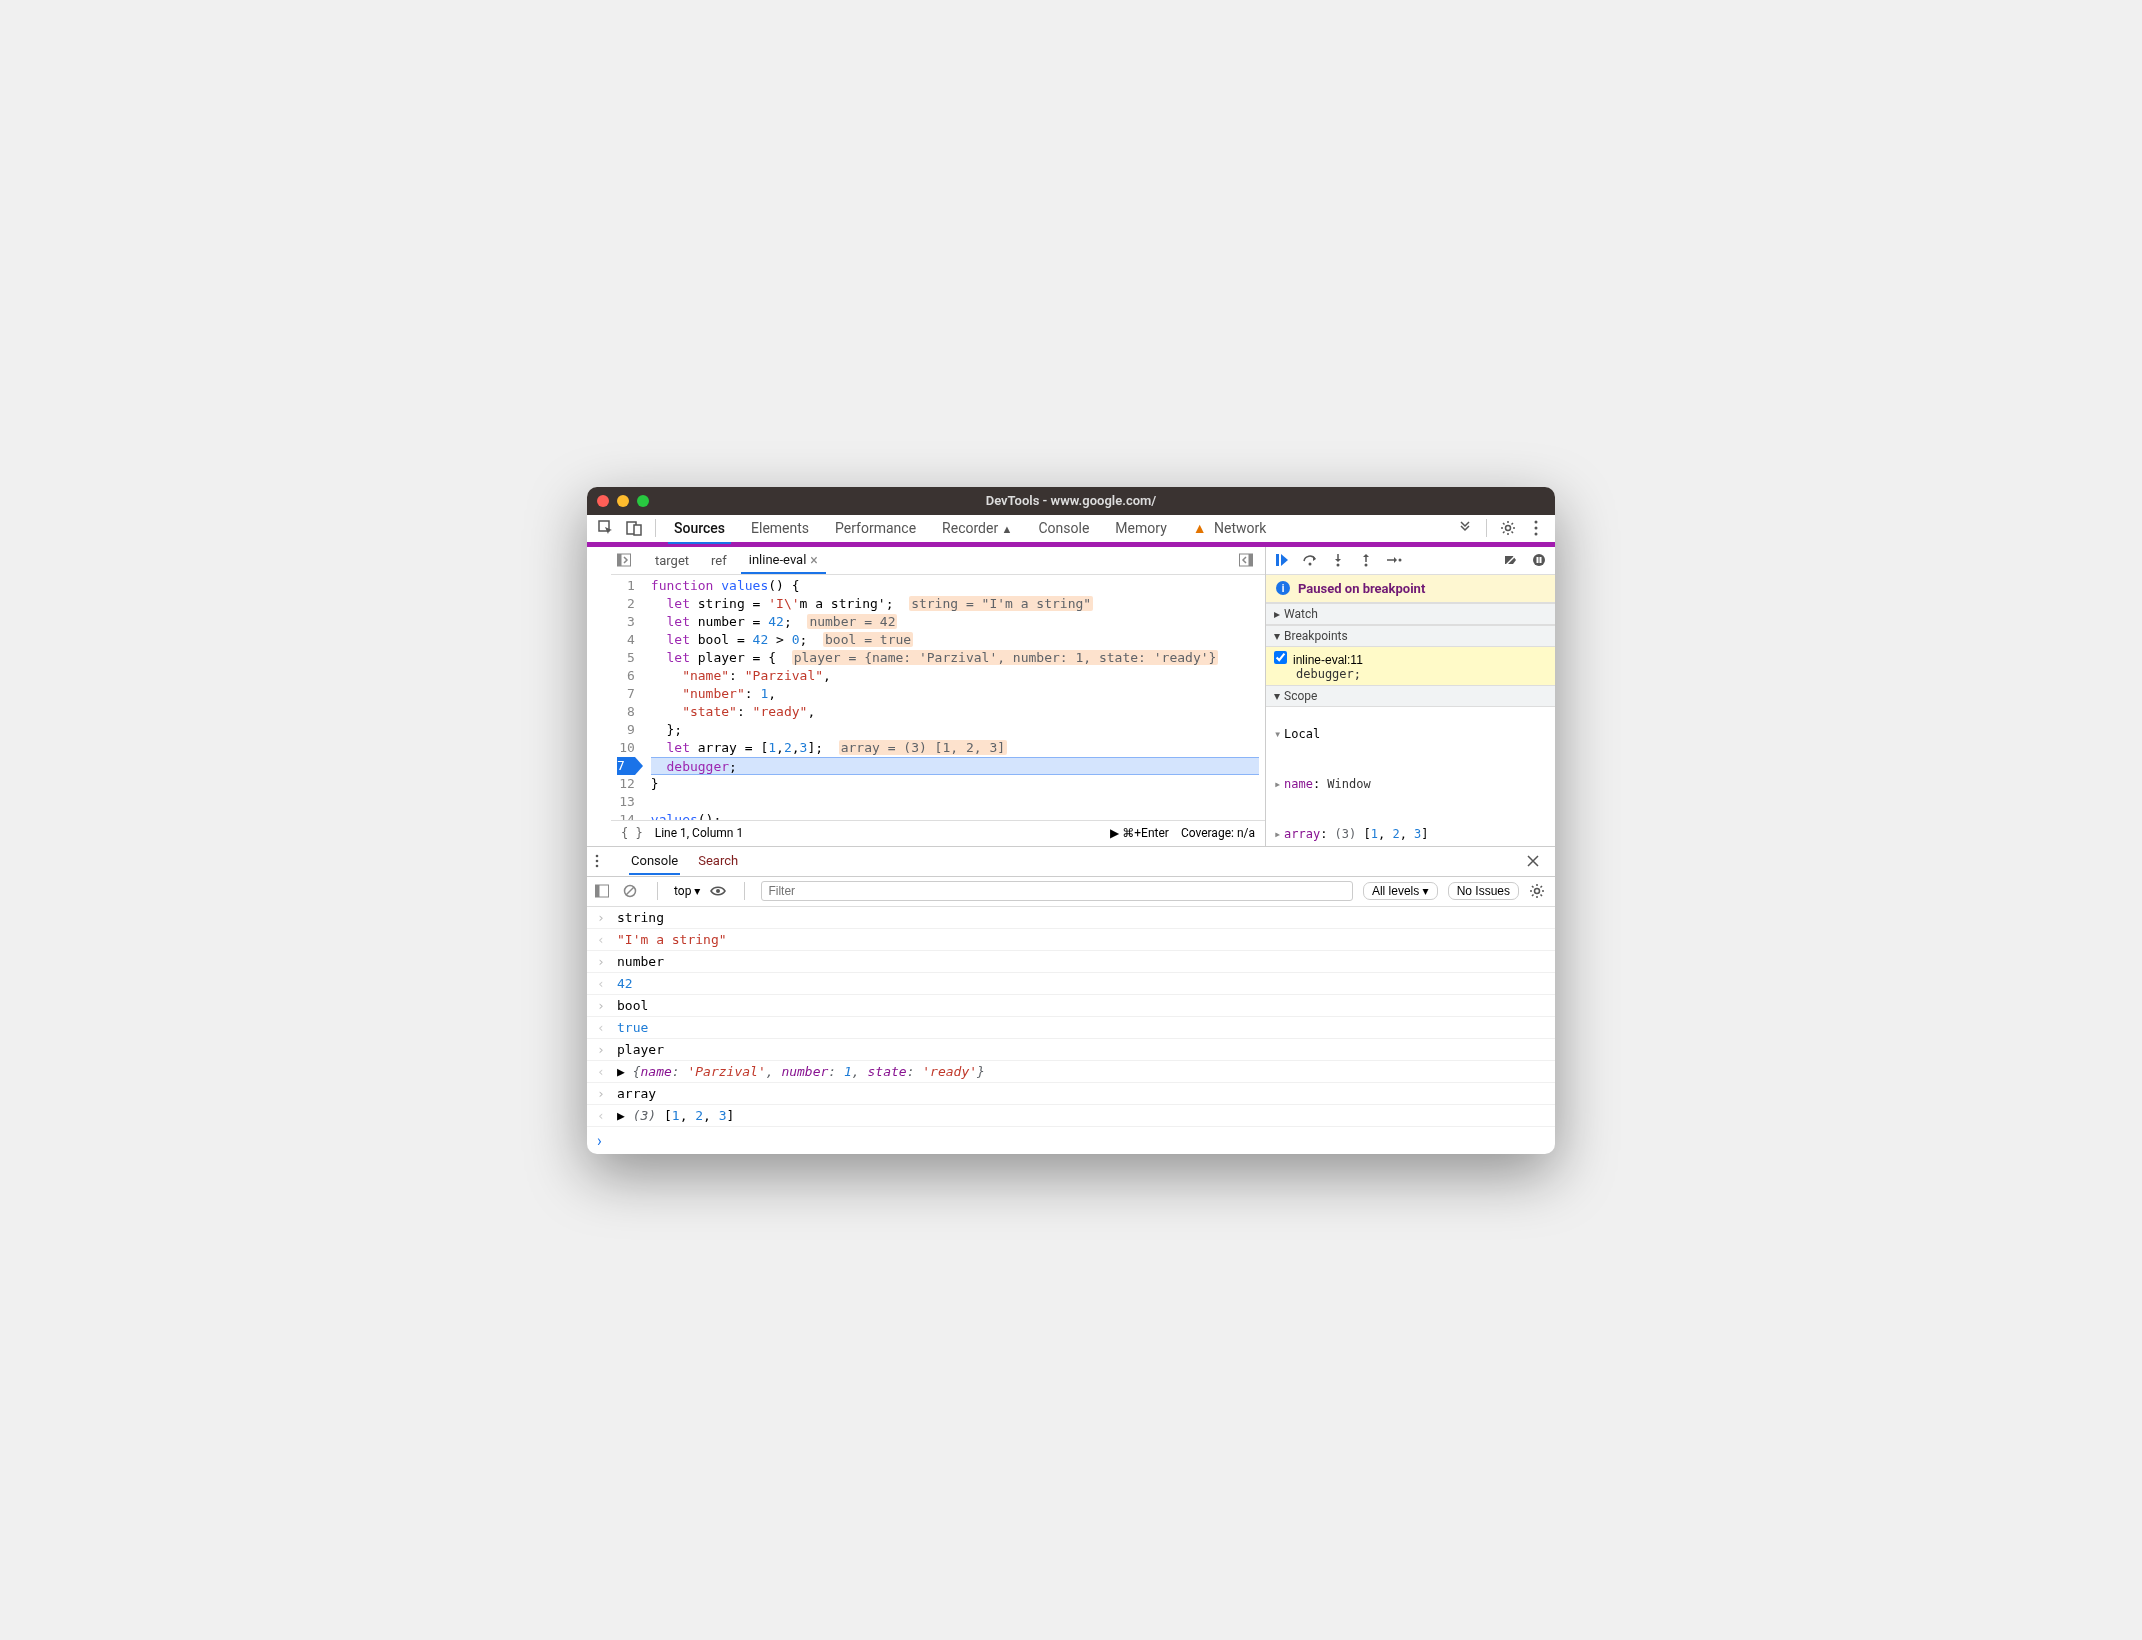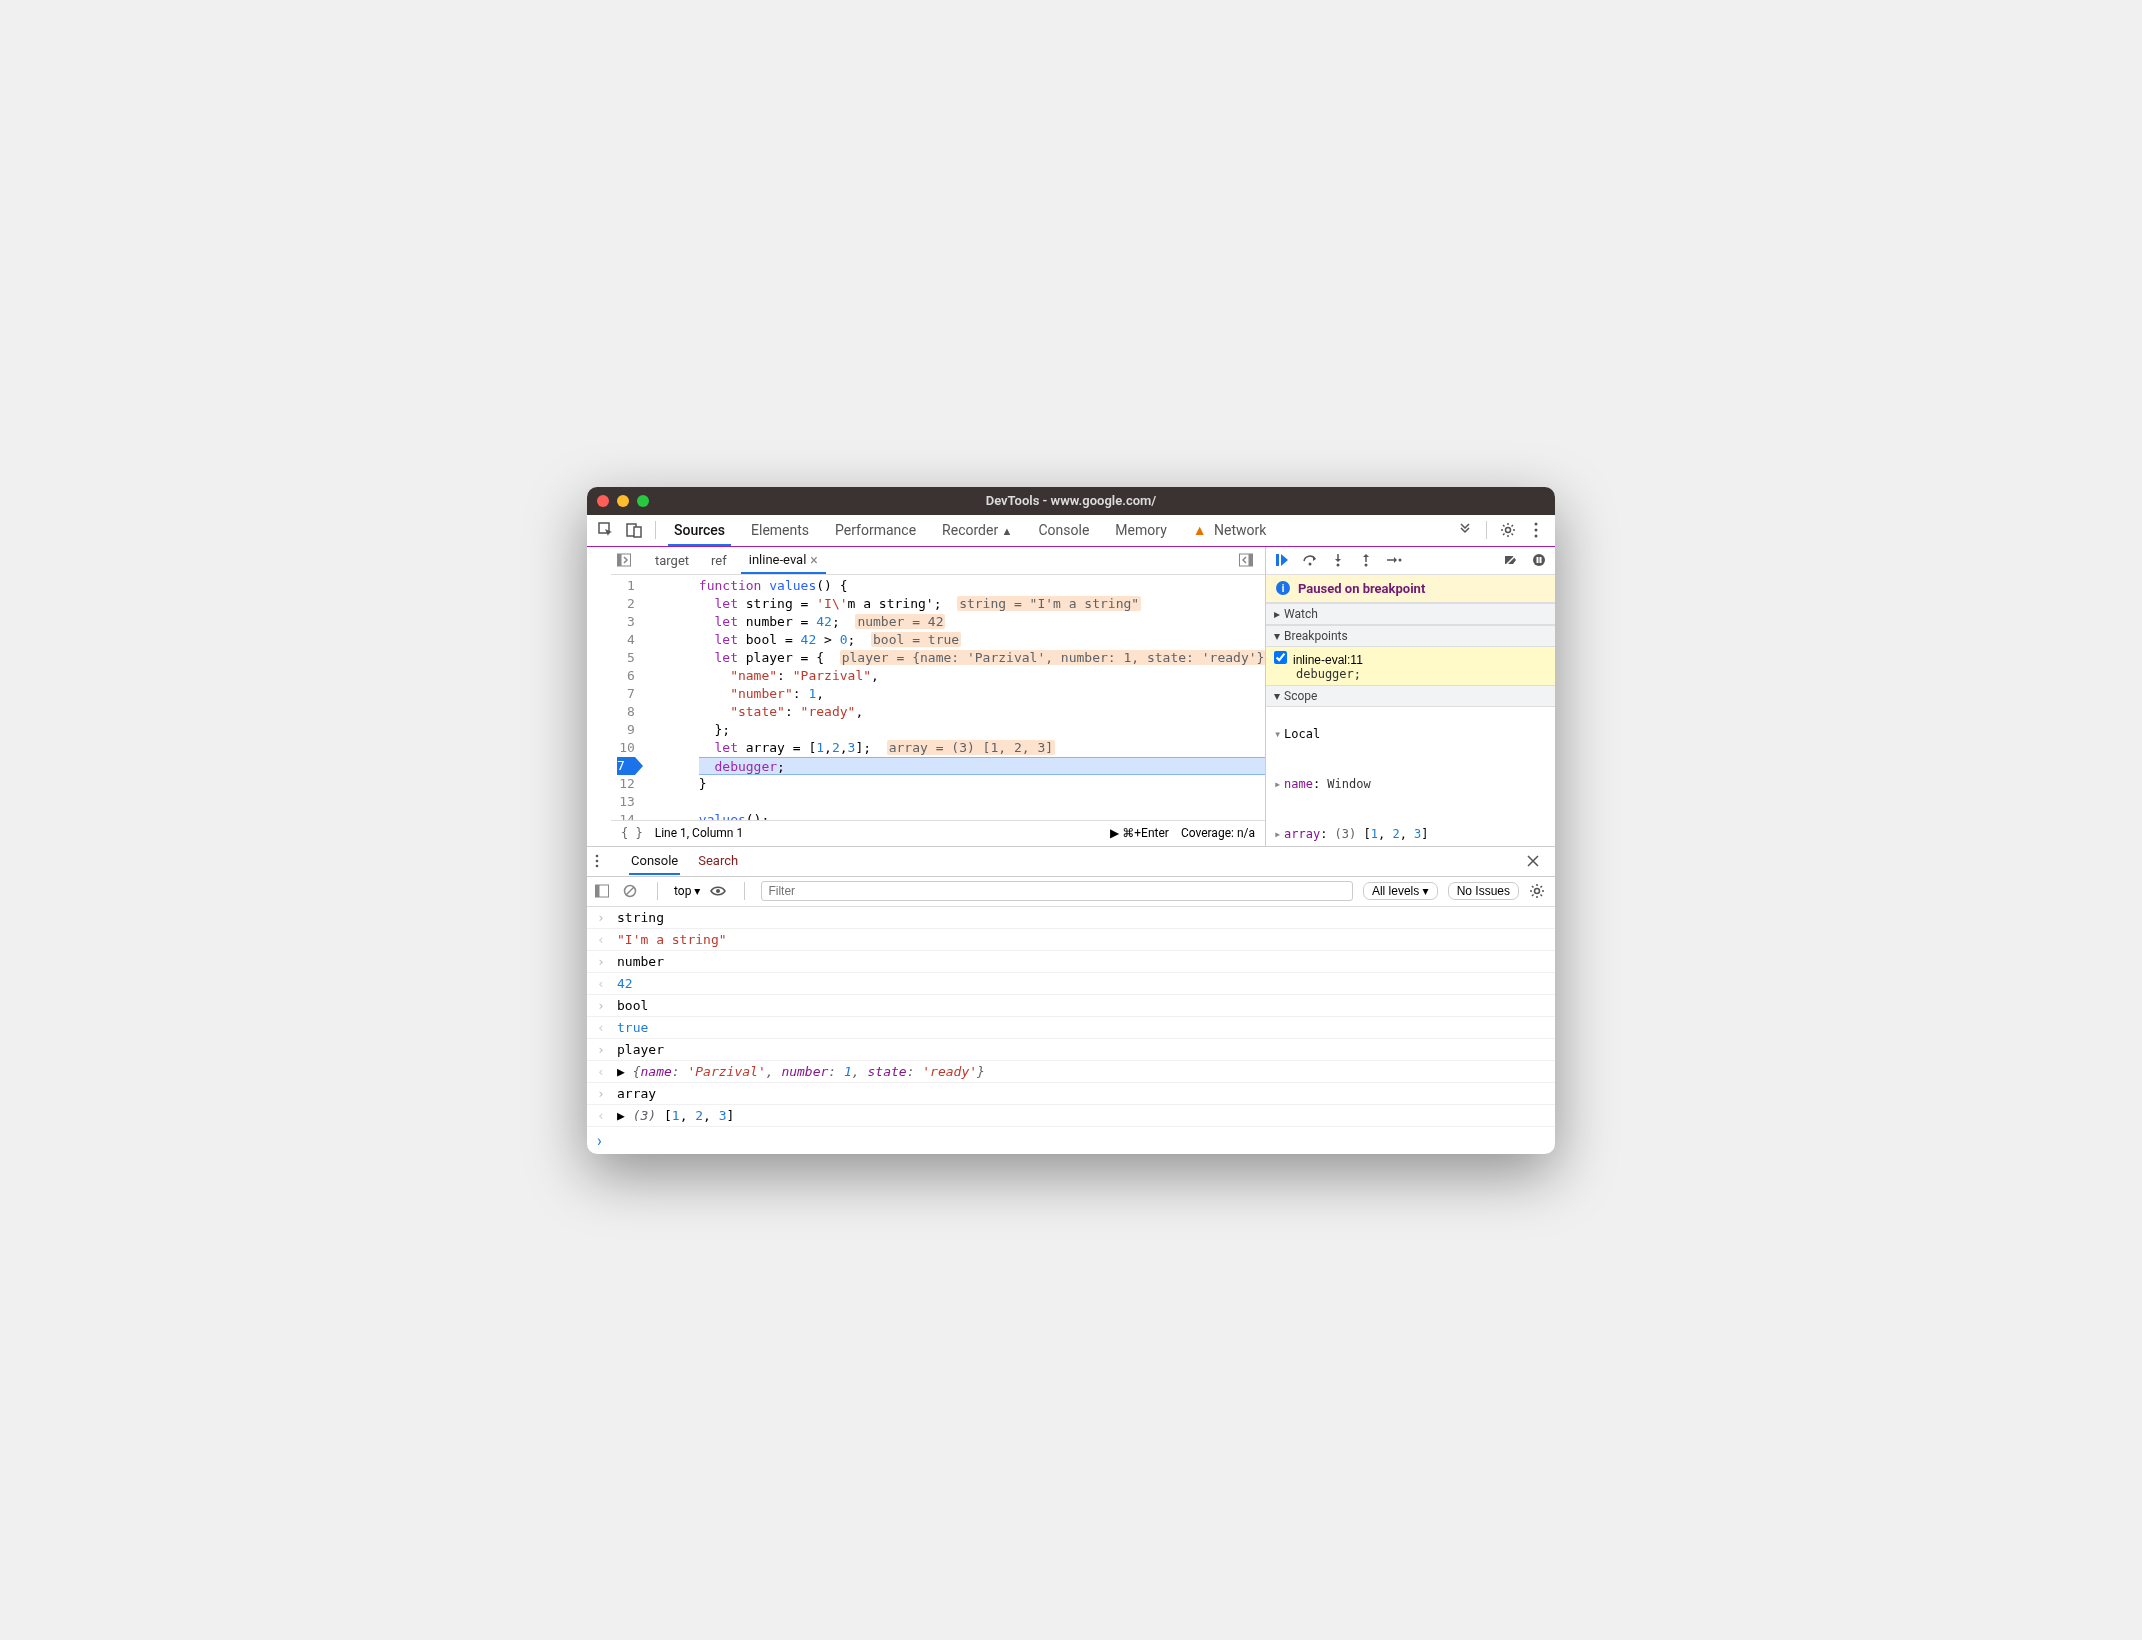--- a/index.html
+++ b/index.html
@@ -27,21 +27,21 @@
     padding: 0 10px;
     position: relative;
   }
   .traffic { display: flex; gap: 8px; }
   .dot { width: 12px; height: 12px; border-radius: 50%; }
   .dot.red { background: #ff5f57; }
   .dot.yellow { background: #febc2e; }
   .dot.green { background: #28c840; }
   .title { position: absolute; left:0; right:0; text-align:center; color:#ddd; font-size:13px; font-weight:600; pointer-events:none;}
   .toolbar {
-    display:flex; align-items:center; height:32px; border-bottom:1px solid #a21caf;
+    display:flex; align-items:center; height:32px; border-bottom:5px solid #a21caf;
     font-size:14px; padding:0 6px; gap:2px;
   }
   .toolbar .icon-btn { width:26px; height:26px; display:flex;align-items:center;justify-content:center; color:#555; border-radius:3px;}
   .sep { width:1px; height:18px; background:#ccc; margin:0 6px;}
   .tabs { display:flex; gap:18px; flex:1; padding-left:6px;}
   .tab { padding:6px 4px; color:#555; position:relative; cursor:pointer;}
   .tab.active { color:#111; font-weight:500;}
   .tab.active::after { content:''; position:absolute; left:-2px; right:-2px; bottom:-2px; height:2px; background:#1a73e8;}
   .warn-icon { color:#e37400; margin-right:4px;}
   .main { display:flex; height:300px; border-bottom:1px solid #ccc;}
@@ -49,21 +49,21 @@
   .file-tabs { display:flex; align-items:center; height:28px; border-bottom:1px solid #ddd; font-size:13px; padding:0 6px; gap:10px;}
   .file-tab { padding:4px 8px; color:#555; cursor:pointer; display:flex; align-items:center; gap:4px;}
   .file-tab.active { color:#111; border-bottom:2px solid #1a73e8; margin-bottom:-1px;}
   .file-tab .close { color:#888; font-size:14px;}
   .code { flex:1; display:flex; font-family: Menlo, Consolas, monospace; font-size:13px; overflow:auto; line-height:18px;}
   .gutter { text-align:right; color:#888; padding:2px 10px 2px 6px; user-select:none; background:#fff;}
   .gutter .ln { height:18px;}
   .gutter .ln.hit { background:#1a73e8; color:#fff; position:relative; padding-right:10px;}
   .gutter .ln.hit::after{content:'';position:absolute;right:-8px;top:0;border:9px solid transparent;border-left:8px solid #1a73e8;border-right:none;}
   .lines { flex:1; padding:2px 6px;}
-  .lines .line { height:18px; white-space:pre;margin-left:48px;}
+  .lines .line { height:18px; white-space:pre;}
   .lines .line.exec { background:#d4e4fd; border-top:1px solid #8ab4f8; border-bottom:1px solid #8ab4f8;}
   .kw{color:#9c27b0;} .def{color:#2962ff;} .str{color:#c0392b;} .num{color:#1e7cd6;}
   .hint{background:#fde2cd; color:#5f6368; padding:0 2px; border-radius:2px;}
   .status { display:flex; align-items:center; height:26px; border-top:1px solid #ddd; font-size:12px; padding:0 10px; gap:12px;}
   .status .spacer{flex:1;}
   .status .braces{font-family:monospace; color:#666;}
   .sidebar { width:290px; border-left:1px solid #ccc; display:flex; flex-direction:column; font-size:13px; overflow:hidden;}
   .dbg-toolbar { display:flex; align-items:center; height:28px; border-bottom:1px solid #ddd; padding:0 6px; gap:8px;}
   .dbg-btn{width:20px;height:20px;display:flex;align-items:center;justify-content:center;color:#555;}
   .dbg-btn.primary{color:#1a73e8;}

